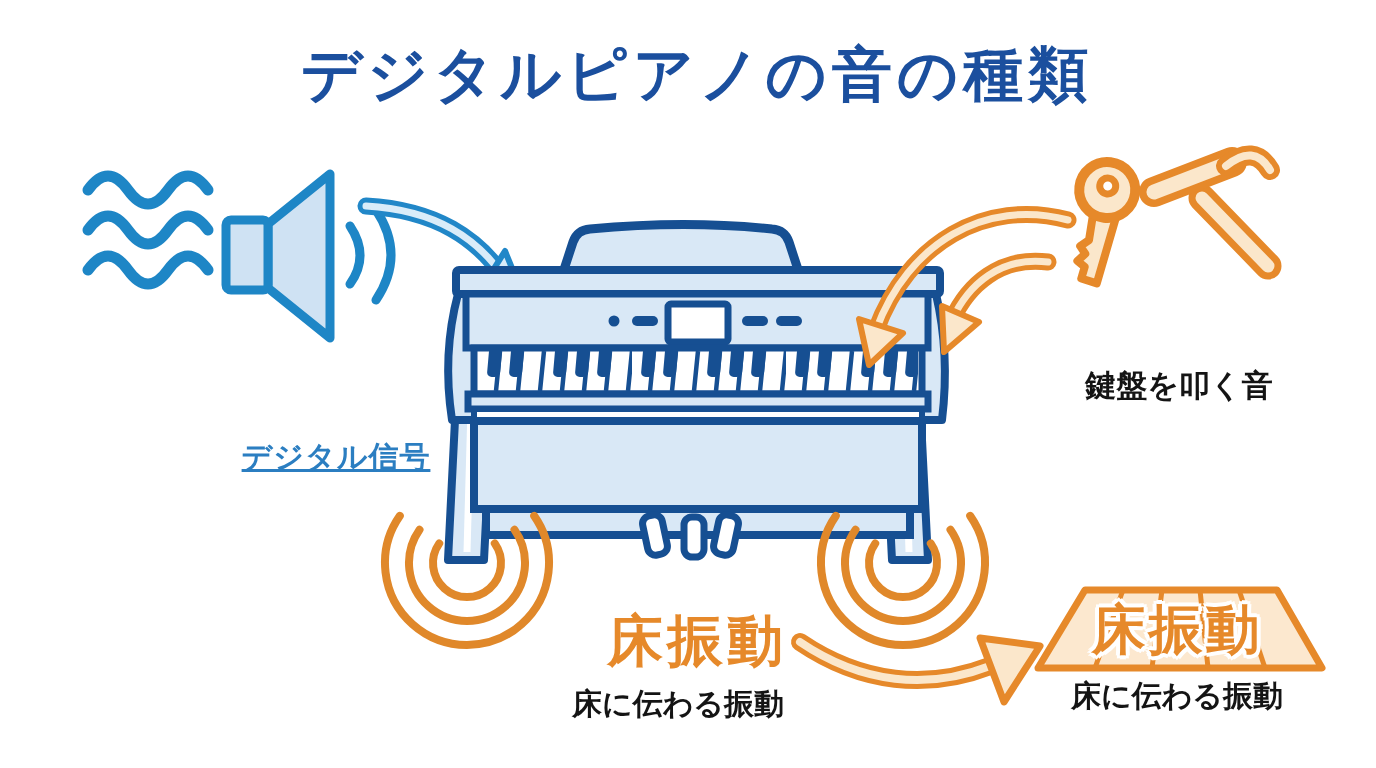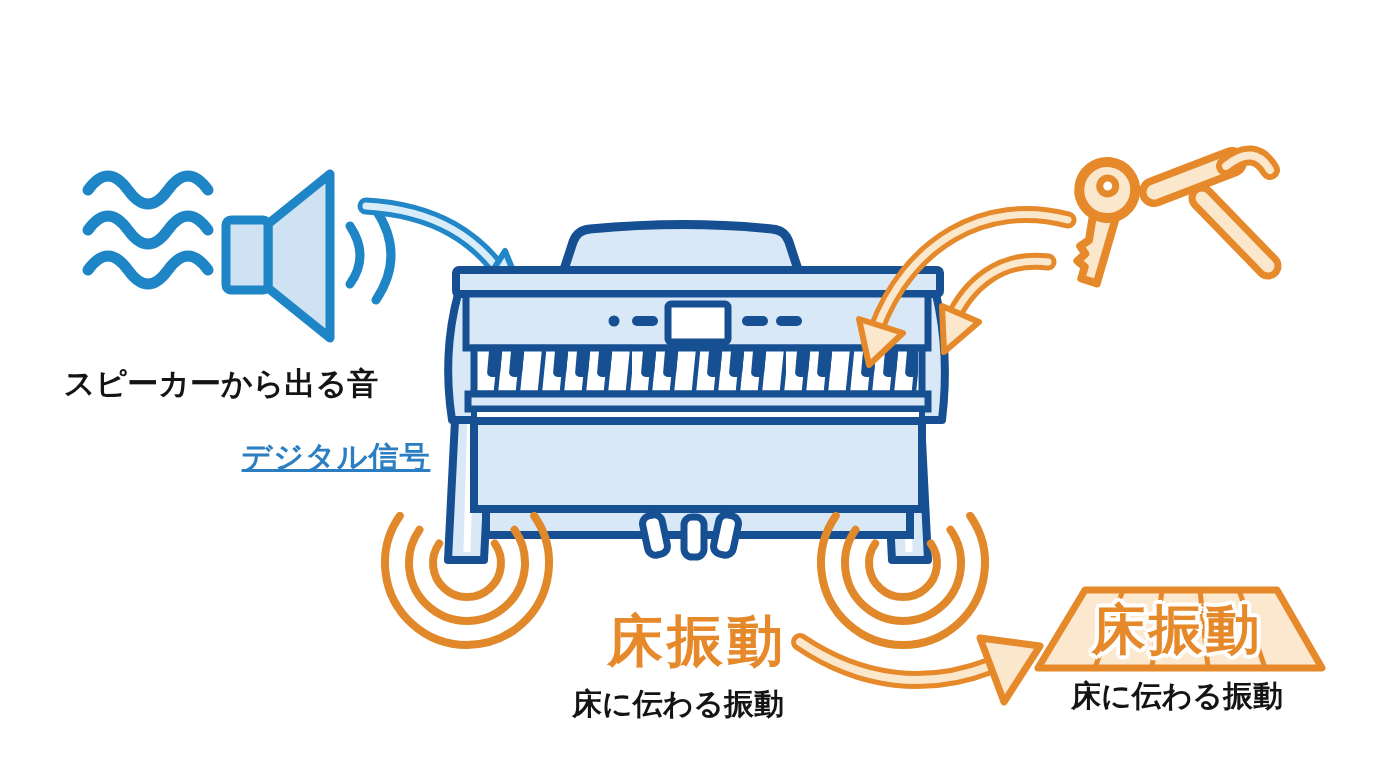--- a/index.html
+++ b/index.html
@@ -152,24 +152,25 @@
       <path d="M1085 590 L1277 590 L1322 668 L1038 668 Z" fill="#fce8cf" stroke-width="7"></path>
       <g stroke-width="5" fill="none">
         <line x1="1123" y1="590" x2="1095" y2="668"></line>
         <line x1="1162" y1="590" x2="1152" y2="668"></line>
         <line x1="1200" y1="590" x2="1208" y2="668"></line>
         <line x1="1239" y1="590" x2="1265" y2="668"></line>
       </g>
     </g>
   </svg>
 
+  <div class="label title">デジタルピアノの音の種類</div>
 
-  <div class="label elec-desc">スピーカーから出る音</div>
   <div class="label signal">デジタル信号</div>
 
+  <div class="label strike-desc">鍵盤を叩く音</div>
 
   <div class="label floor-title">床振動</div>
   <div class="label floor-desc">床に伝わる振動</div>
 
   <div class="label floor2-title">床振動</div>
   <div class="label floor2-desc">床に伝わる振動</div>
 
 </div>
 
 </body></html>

